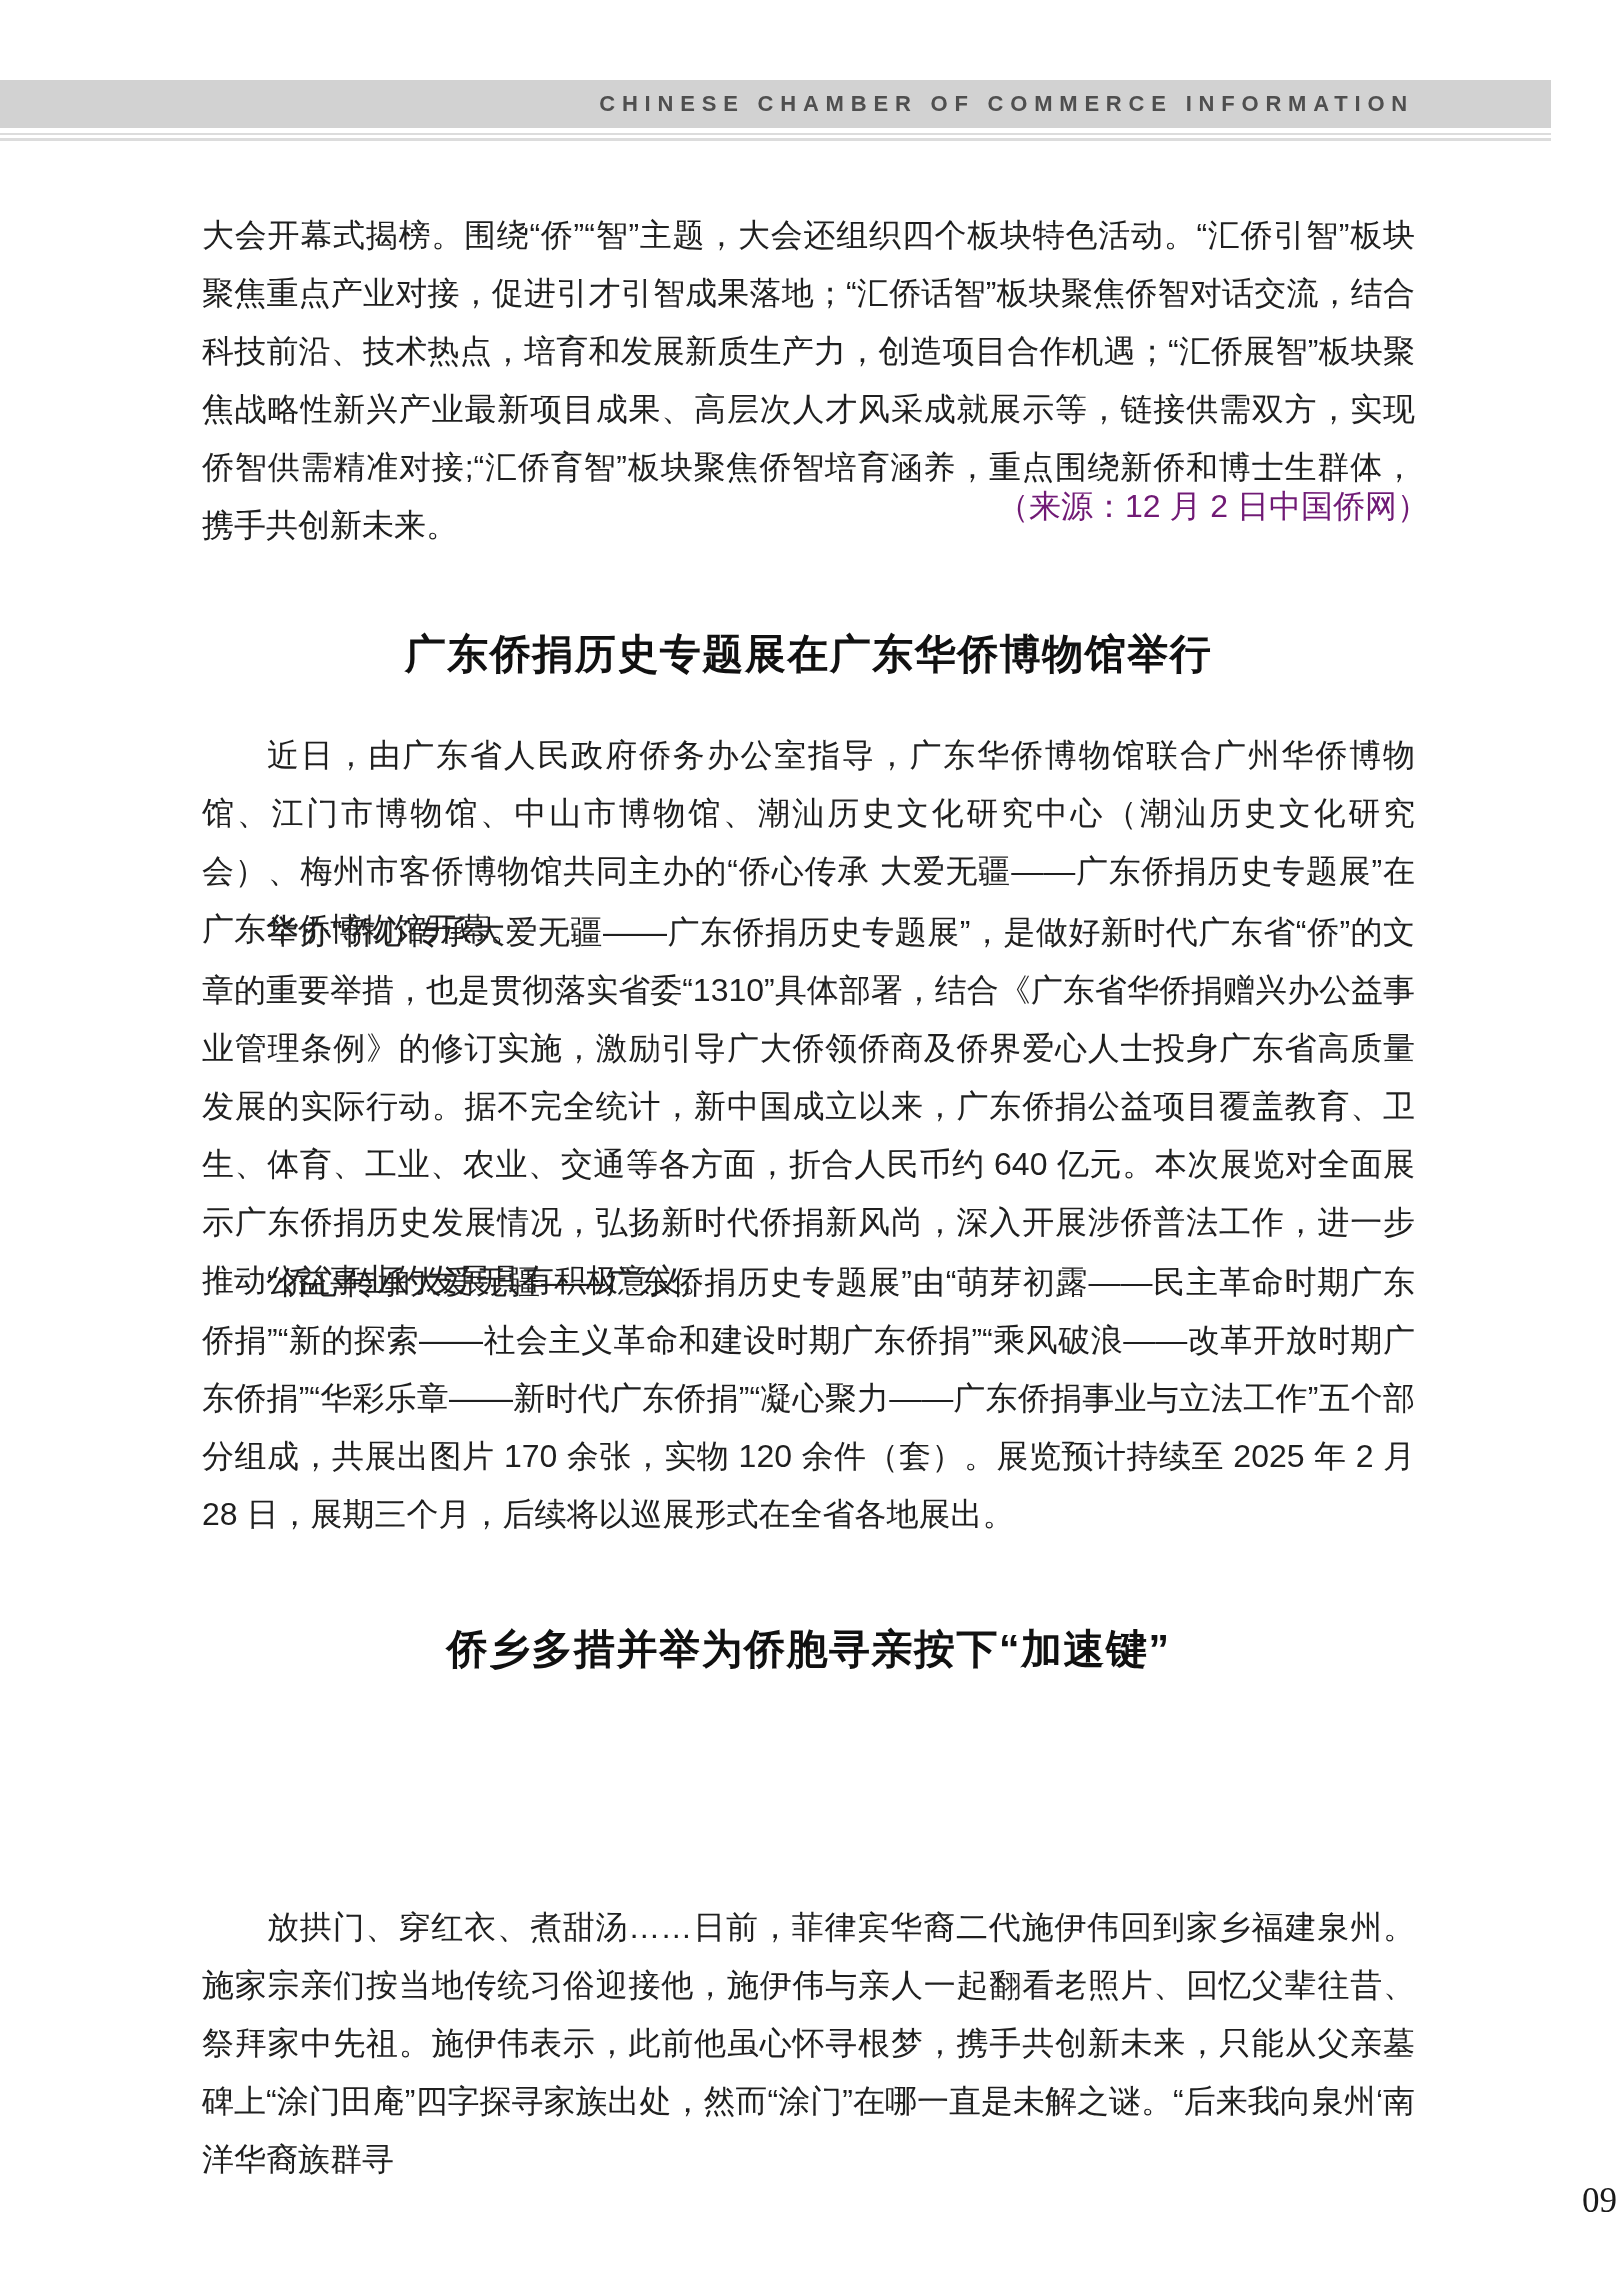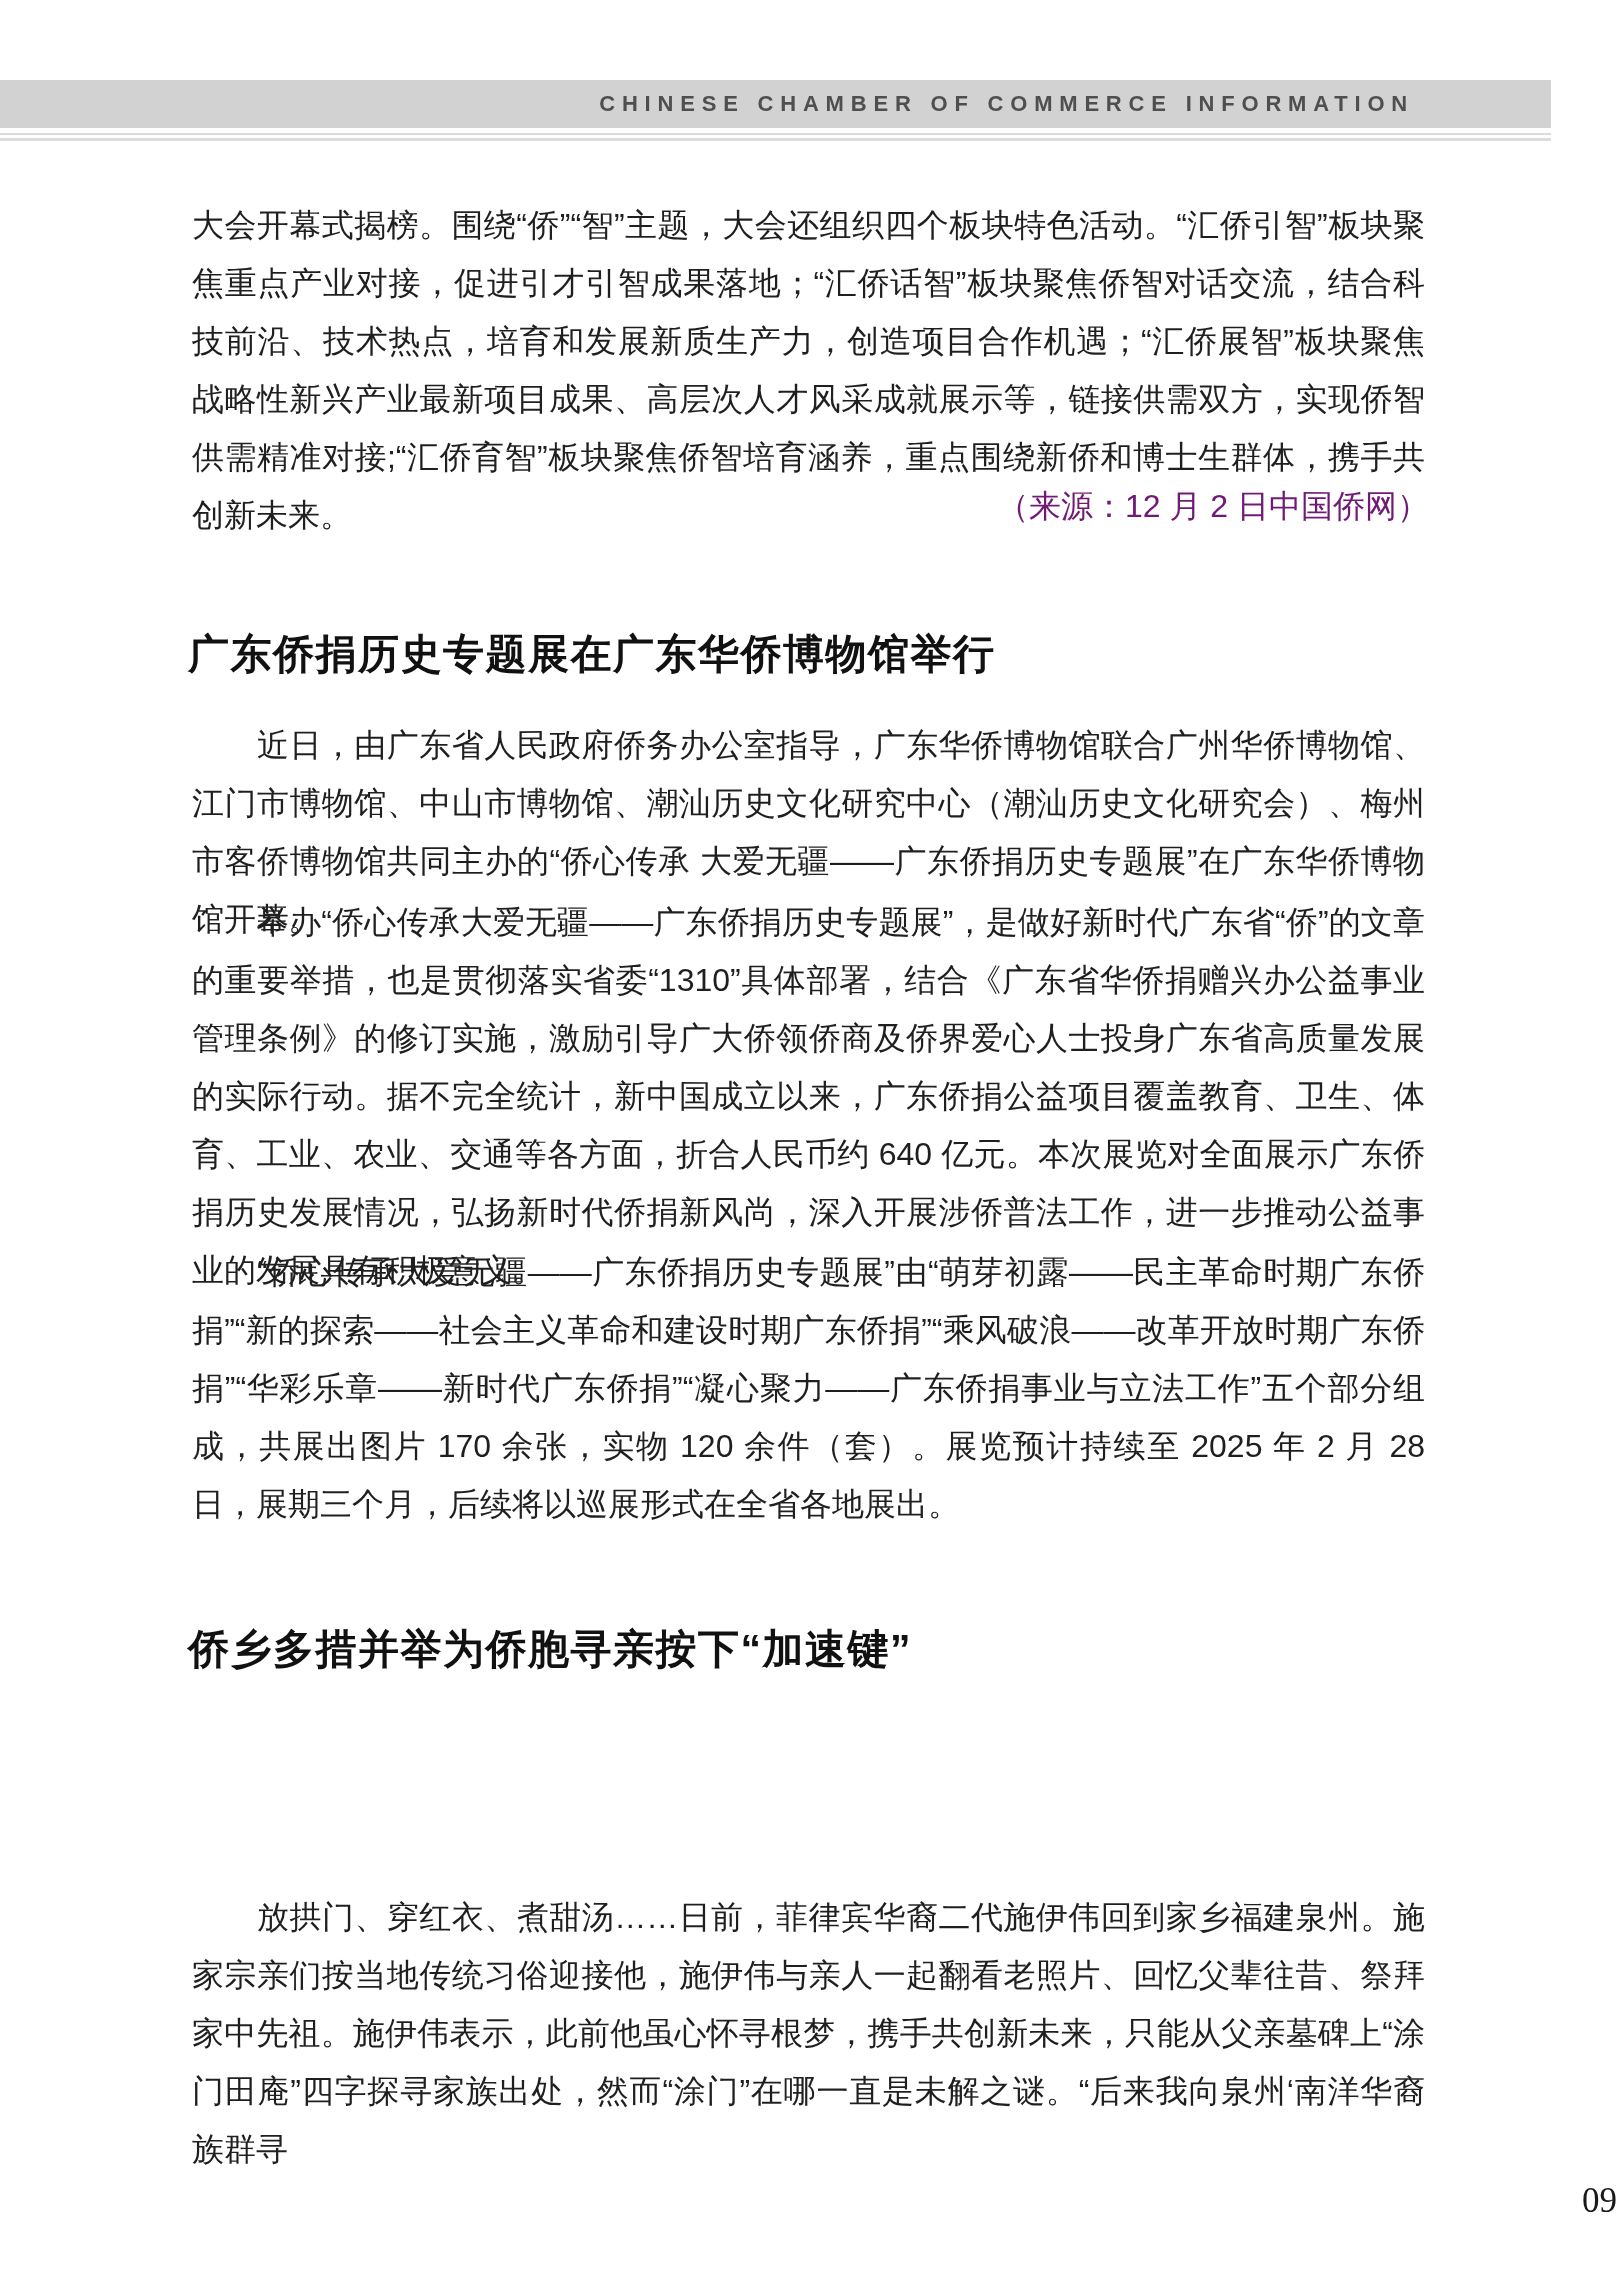--- a/index.html
+++ b/index.html
@@ -49,35 +49,35 @@
     position: absolute;
     left: 188px;
     width: 1241px;
   }
   .body-text {
     font-size: 32px;
     line-height: 58px;
     text-align: justify;
     text-justify: inter-ideograph;
     color: #1f1f1f;
-    margin: 4px;
+    margin: 14px;
   }
   .indent { text-indent: 65px; }
   .src-line {
     font-size: 32px;
     line-height: 58px;
     text-align: right;
     margin: 0;
     color: #701a75;
   }
   .heading {
     font-size: 41px;
     line-height: 53px;
     font-weight: bold;
-    text-align: left;
+    text-align: center;
     letter-spacing: 1.5px;
     color: #111111;
     margin: 0;
   }
   .src-float { float: right; }
 
   .page-num {
     position: absolute;
     top: 2180px;
     left: 0;

